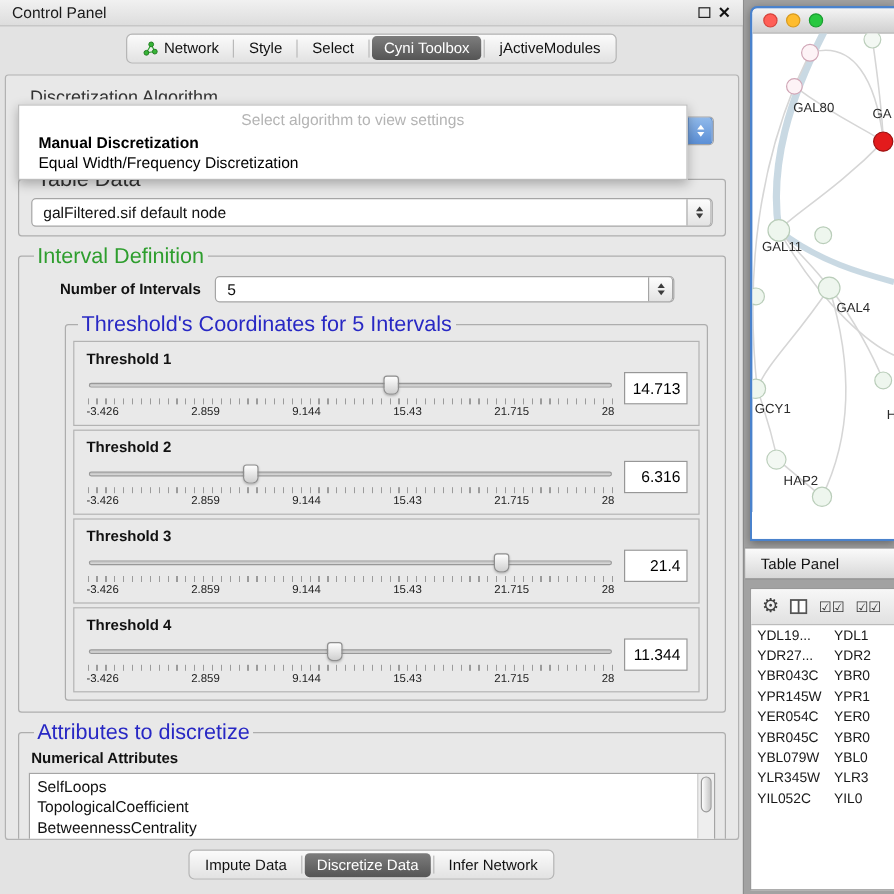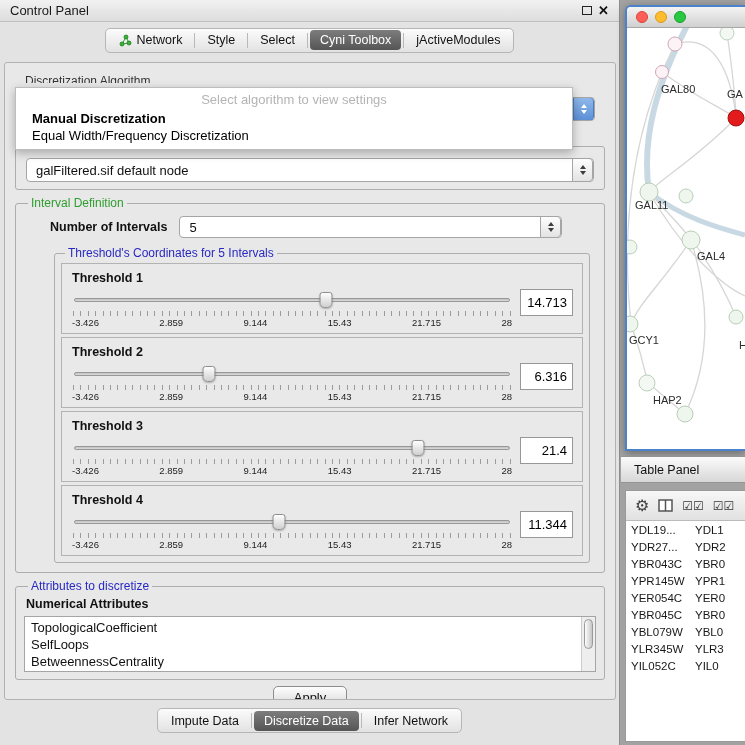--- a/index.html
+++ b/index.html
@@ -23,28 +23,28 @@
   .tab{ display:flex; align-items:center; gap:5px; padding:3px 10px; font-size:12.5px;
     color:#111; border-radius:4px; white-space:nowrap; }
   .tab.selected{ background:linear-gradient(#7d7d7d,#555555); color:#fff; }
   .tab-divider{ width:1px; height:15px; background:#b9b9b9; margin:0 2px; }
 
   .content{ position:absolute; left:4px; top:62px; width:612px; height:638px;
     background:#e8e8e8; border:1px solid #b2b2b2; border-radius:3px; padding:6px 10px;
     overflow:hidden; }
 
   fieldset{ border:1px solid #adadad; border-radius:3px; padding:3px 8px 7px; margin-bottom:6px; }
-  legend{ font-size:12px; color:#333; padding:0 3px; margin-left:4px; }
+  legend{ font-size:18px; color:#333; padding:0 3px; margin-left:4px; }
   legend.green{ color:#2e9e2e; }
   legend.blue{ color:#2828c4; }
 
   
   .algo-area{ position:relative; height:70px; }
   .algo-label-clip{ position:absolute; left:10px; top:6px; height:8px; overflow:hidden;
-    font-size:12px; color:#333; line-height:13px; }
+    font-size:15px; color:#333; line-height:13px; }
   .combobox{ position:relative; background:#fff; border:1px solid #a5a5a5; border-radius:4px;
     height:24px; display:flex; align-items:center; font-size:13px; color:#111;
     padding:0 26px 0 9px; white-space:nowrap; overflow:hidden; }
   .combo-stepper{ position:absolute; right:0; top:-1px; bottom:-1px; width:21px;
     display:flex; flex-direction:column; align-items:center; justify-content:center; gap:2px;
     background:linear-gradient(#fdfdfd,#e3e3e3); border:1px solid #a5a5a5; border-radius:0 4px 4px 0; }
   .combo-stepper.blue{ background:linear-gradient(#90b9ea,#5b8fd6); border-color:#4a7cc0; }
   .arr-up{ width:0; height:0; border-left:3.5px solid transparent; border-right:3.5px solid transparent; border-bottom:4.5px solid #3c3c3c; }
   .arr-dn{ width:0; height:0; border-left:3.5px solid transparent; border-right:3.5px solid transparent; border-top:4.5px solid #3c3c3c; }
   .blue .arr-up{ border-bottom-color:#fff; } .blue .arr-dn{ border-top-color:#fff; }
@@ -290,22 +290,22 @@
             <div class="tvalue">11.344</div>
           </div>
 
         </fieldset>
       </fieldset>
 
       <fieldset>
         <legend class="blue">Attributes to discretize</legend>
         <div class="attr-title">Numerical Attributes</div>
         <div class="listbox">
+          <div class="list-item">SelfLoops</div>
           <div class="list-item">TopologicalCoefficient</div>
-          <div class="list-item">SelfLoops</div>
           <div class="list-item">BetweennessCentrality</div>
           <div class="vscroll">
             <div class="vthumb"></div>
           </div>
         </div>
       </fieldset>
 
       <div class="apply-row">
         <span class="btn">Apply</span>
       </div>

